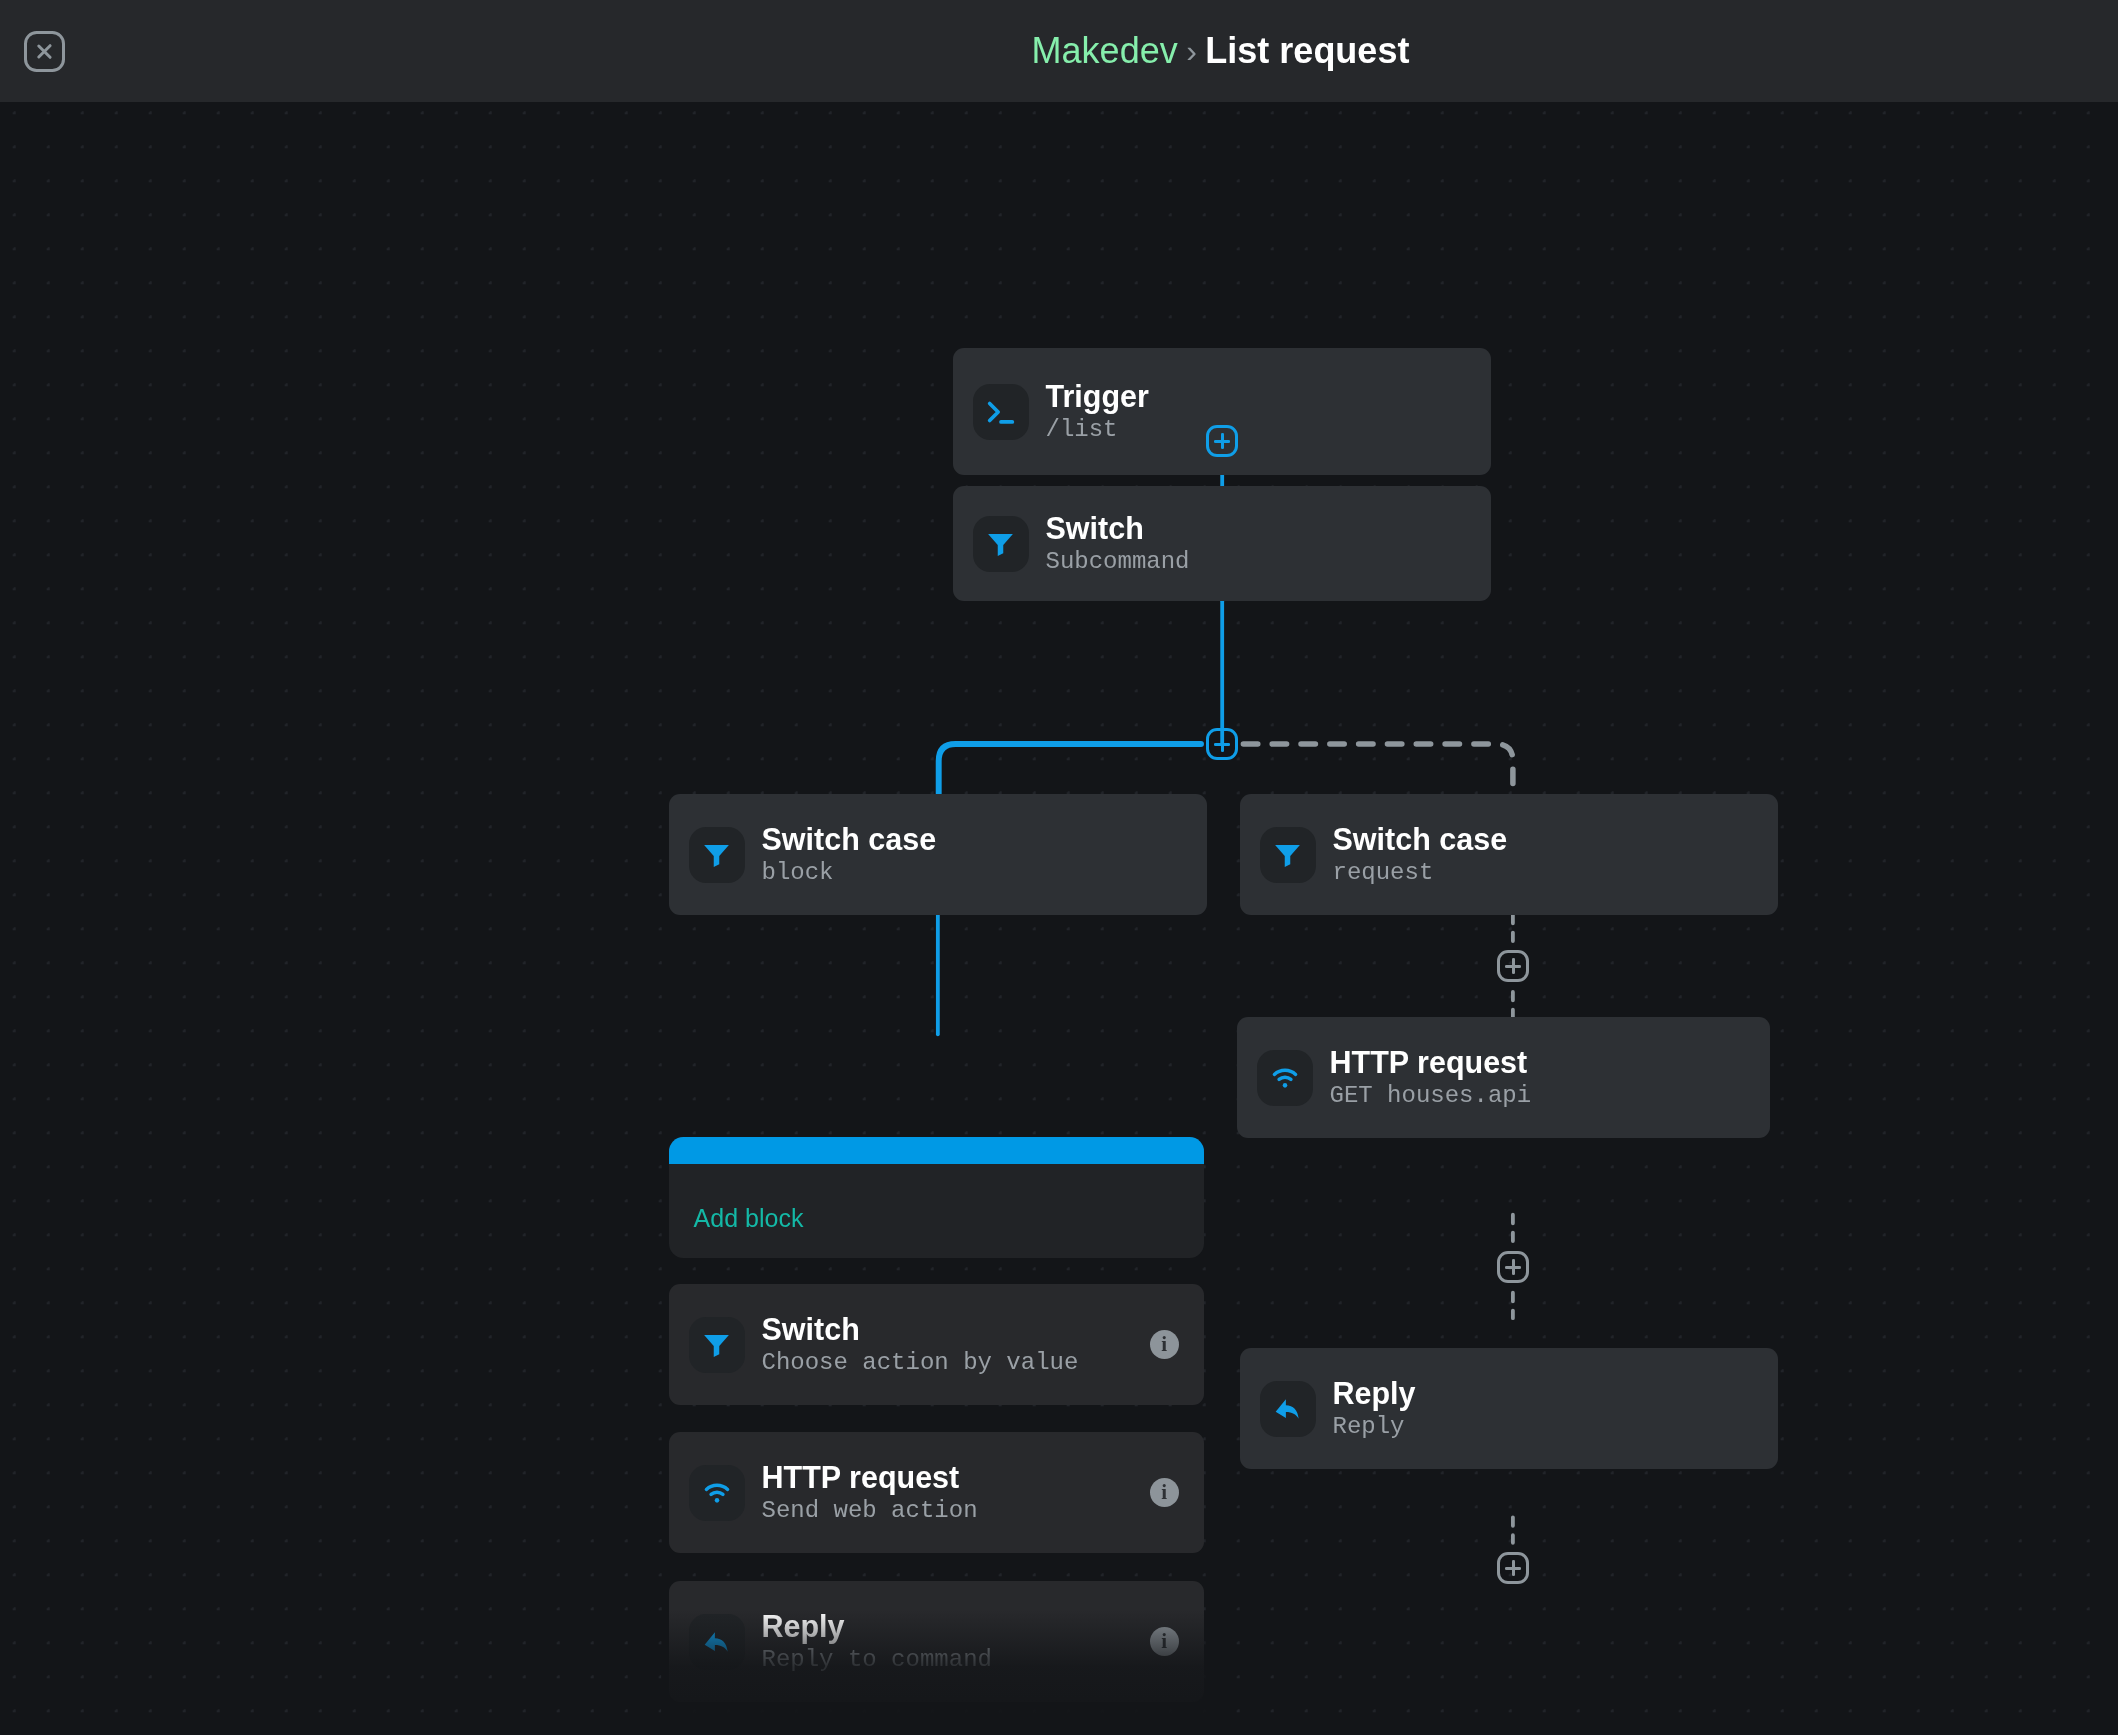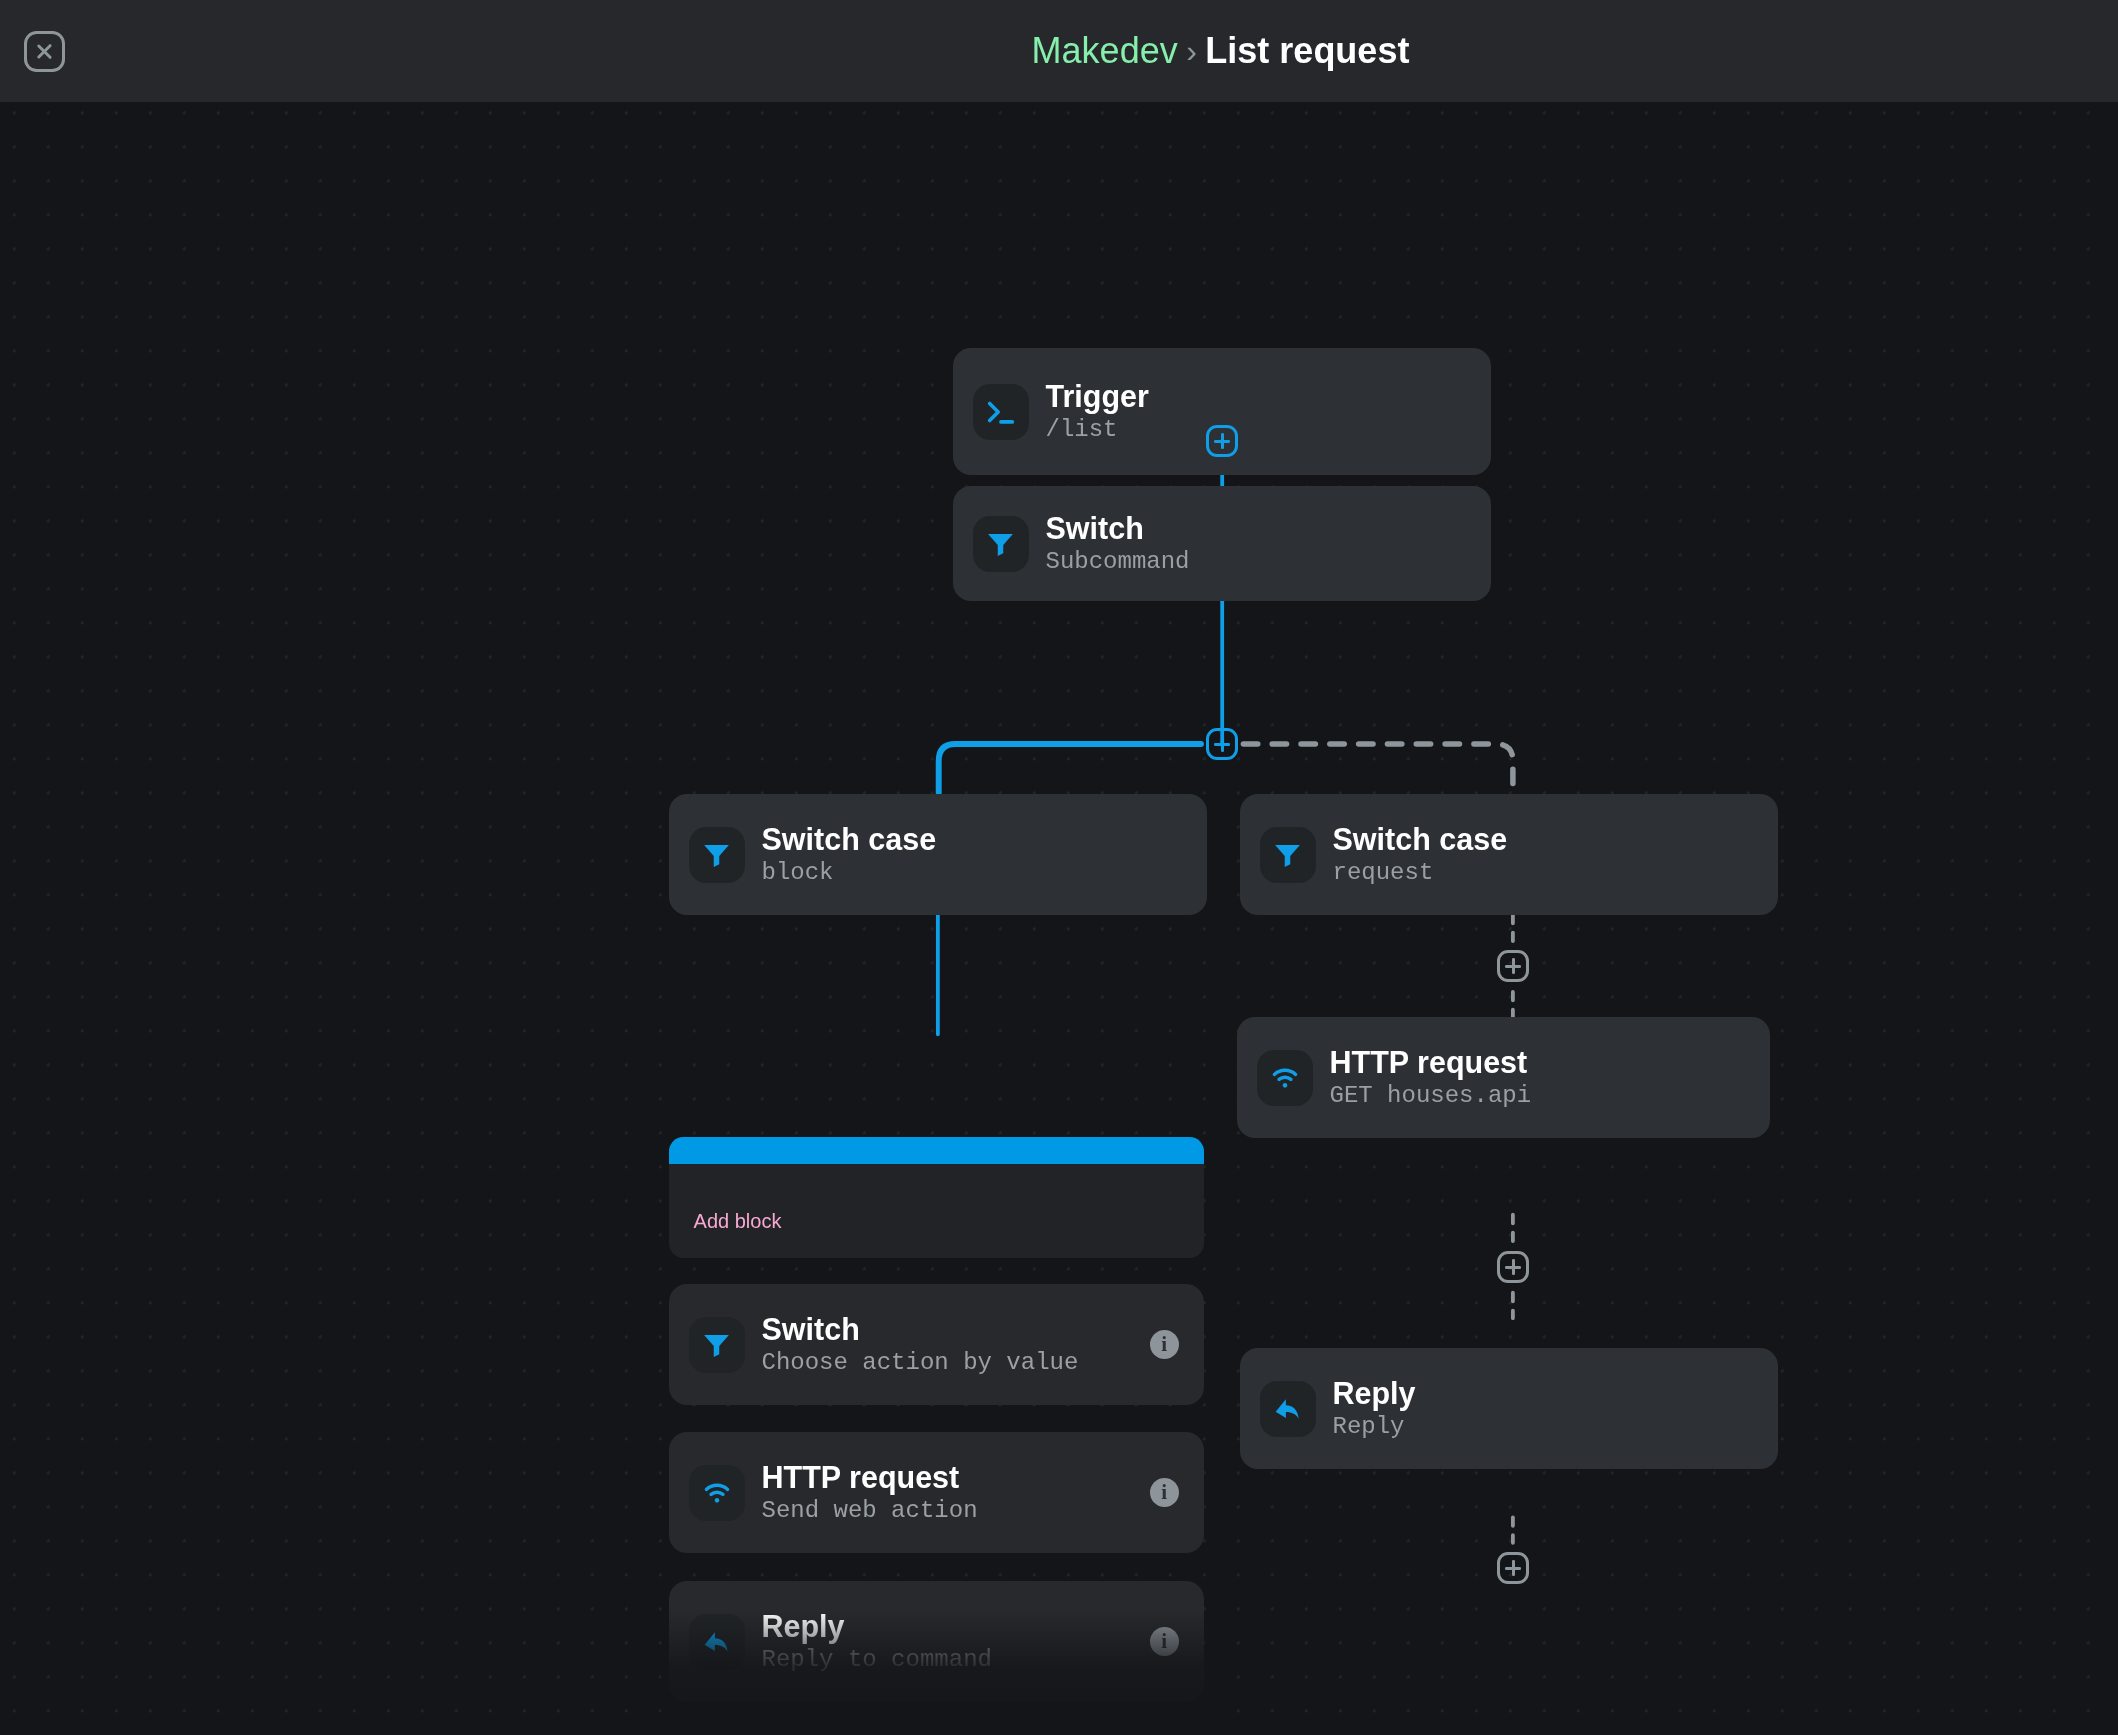--- a/index.html
+++ b/index.html
@@ -86,21 +86,21 @@
   .bc-current {
     color: #ffffff;
     font-size: 36px;
     font-weight: 700;
   }
 
   
   .node {
     position: absolute;
     background: #2d3034;
-    border-radius: 18px;
+    border-radius: 11px;
     box-sizing: border-box;
     display: flex;
     align-items: center;
     padding: 0 19.5px;
     gap: 17px;
     cursor: pointer;
   }
   .node.dim { background: #28292c; }
   .node-ico {
     width: 56px; height: 56px;
@@ -156,22 +156,22 @@
     display: flex;
     align-items: flex-end;
   }
   #addblock .bar {
     position: absolute;
     left: 0; top: 0;
     width: 100%; height: 27px;
     background: #0099e5;
   }
   #addblock .label {
-    color: #f9a8d4;
-    font-size: 20px;
+    color: #14b8a6;
+    font-size: 25px;
     font-weight: 400;
     padding: 0 0 24.6px 24.6px;
   }
 
   
   svg.wires {
     position: absolute;
     left: 0; top: 0;
     width: 2441px; height: 1634px;
     pointer-events: none;

